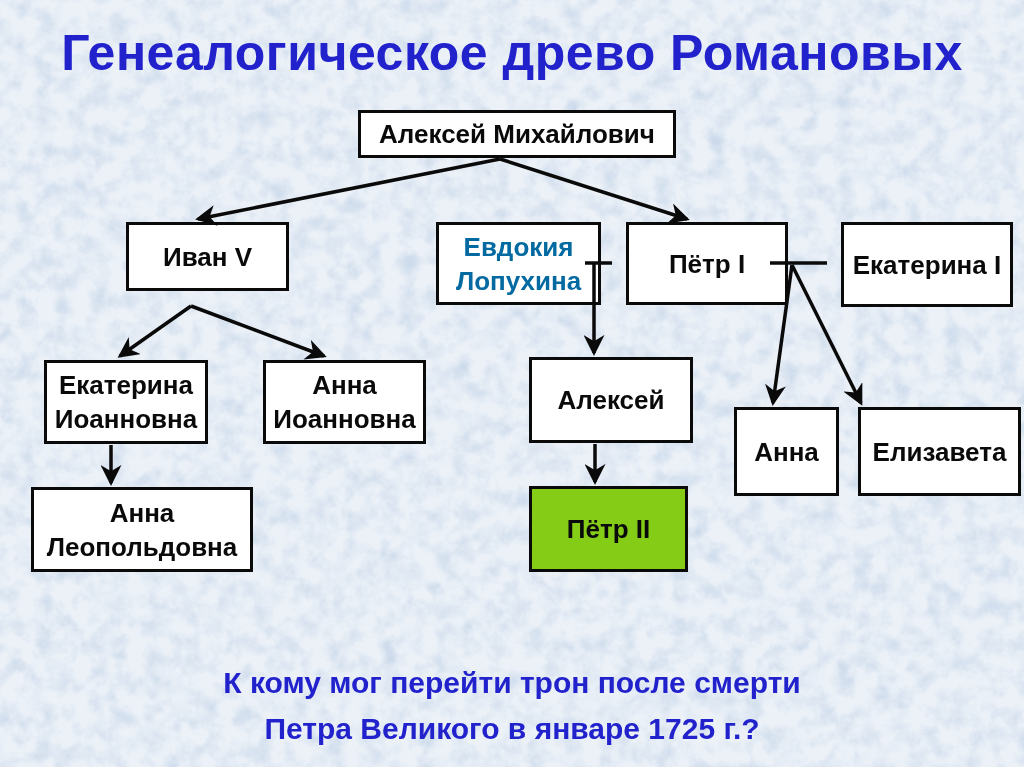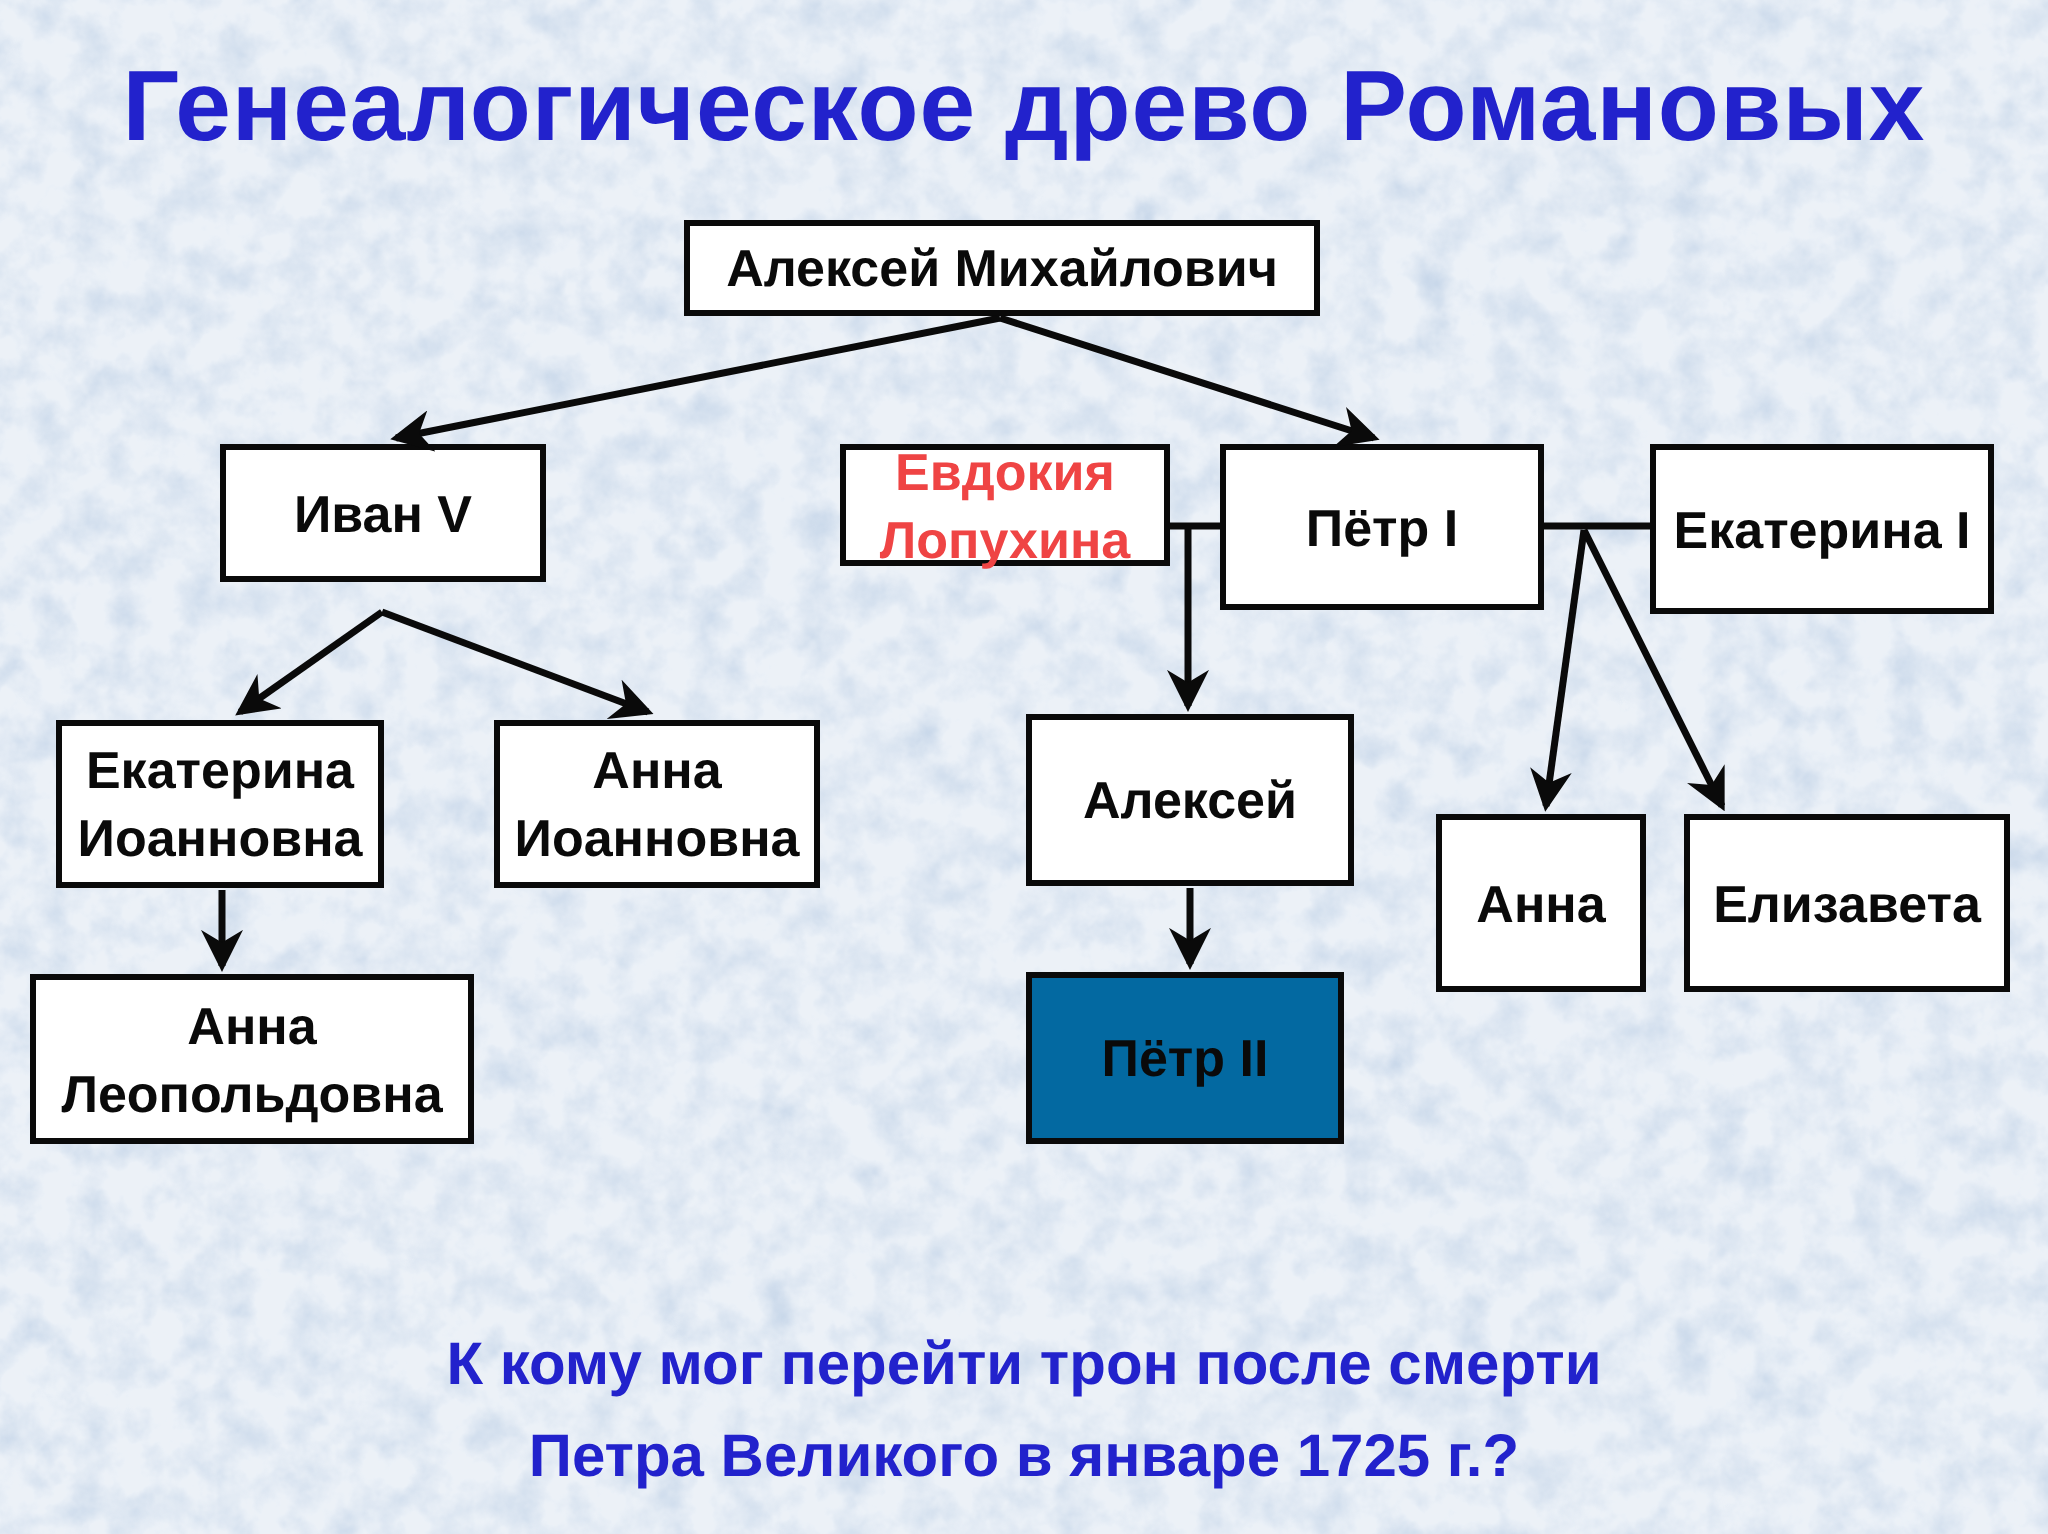--- a/index.html
+++ b/index.html
@@ -37,20 +37,21 @@
     display: flex;
     flex-direction: column;
     justify-content: center;
     align-items: center;
     text-align: center;
     font-weight: bold;
     font-size: 26px;
     line-height: 34px;
     color: #0a0a0a;
     white-space: nowrap;
+    margin-left: 16px;
   }
   #connectors {
     position: absolute; left: 0; top: 0;
     width: 1024px; height: 767px;
     pointer-events: none;
   }
   .question {
     position: absolute;
     left: 0; top: 660px;
     width: 1024px;
@@ -78,21 +79,21 @@
 
   <div class="title" style="color: rgb(34, 34, 204);">Генеалогическое древо Романовых</div>
 
   <div id="nodes">
       <div class="node" style="left: 342px; top: 110px; width: 318px; height: 48px; background: rgb(255, 255, 255); border-color: rgb(10, 10, 10); color: rgb(10, 10, 10);">
         <div>Алексей Михайлович</div>
       </div>
       <div class="node" style="left: 110px; top: 222px; width: 163px; height: 69px; background: rgb(255, 255, 255); border-color: rgb(10, 10, 10); color: rgb(10, 10, 10);">
         <div>Иван V</div>
       </div>
-      <div class="node" style="left: 420px; top: 222px; width: 165px; height: 61px; background: rgb(255, 255, 255); border-color: rgb(10, 10, 10); color: #ef4444;">
+      <div class="node" style="left: 420px; top: 222px; width: 165px; height: 83px; background: rgb(255, 255, 255); border-color: rgb(10, 10, 10); color: #0369a1;">
         <div>Евдокия</div>
         <div>Лопухина</div>
       </div>
       <div class="node" style="left: 825px; top: 222px; width: 172px; height: 85px; background: rgb(255, 255, 255); border-color: rgb(10, 10, 10); color: rgb(10, 10, 10);">
         <div>Екатерина I</div>
       </div>
       <div class="node" style="left: 610px; top: 222px; width: 162px; height: 83px; background: rgb(255, 255, 255); border-color: rgb(10, 10, 10); color: rgb(10, 10, 10);">
         <div>Пётр I</div>
       </div>
       <div class="node" style="left: 28px; top: 360px; width: 164px; height: 84px; background: rgb(255, 255, 255); border-color: rgb(10, 10, 10); color: rgb(10, 10, 10);">
@@ -109,21 +110,21 @@
       <div class="node" style="left: 718px; top: 407px; width: 105px; height: 89px; background: rgb(255, 255, 255); border-color: rgb(10, 10, 10); color: rgb(10, 10, 10);">
         <div>Анна</div>
       </div>
       <div class="node" style="left: 842px; top: 407px; width: 163px; height: 89px; background: rgb(255, 255, 255); border-color: rgb(10, 10, 10); color: rgb(10, 10, 10);">
         <div>Елизавета</div>
       </div>
       <div class="node" style="left: 15px; top: 487px; width: 222px; height: 85px; background: rgb(255, 255, 255); border-color: rgb(10, 10, 10); color: rgb(10, 10, 10);">
         <div>Анна</div>
         <div>Леопольдовна</div>
       </div>
-      <div class="node" style="left: 513px; top: 486px; width: 159px; height: 86px; background: #0369a1; border-color: rgb(10, 10, 10); color: rgb(10, 10, 10);">
+      <div class="node" style="left: 513px; top: 486px; width: 159px; height: 86px; background: #84cc16; border-color: rgb(10, 10, 10); color: rgb(10, 10, 10);">
         <div>Пётр II</div>
       </div>
     </div>
 
   <svg id="connectors" width="1024" height="767" viewBox="0 0 1024 767" aria-hidden="true">
     <defs>
       <marker id="ah" viewBox="0 0 10 10" refX="8.6" refY="5" markerWidth="6" markerHeight="6" orient="auto-start-reverse">
         <path d="M 0 0 L 10 5 L 0 10 L 3 5 Z" id="ah-path" fill="#0a0a0a"></path>
       </marker>
     </defs>

